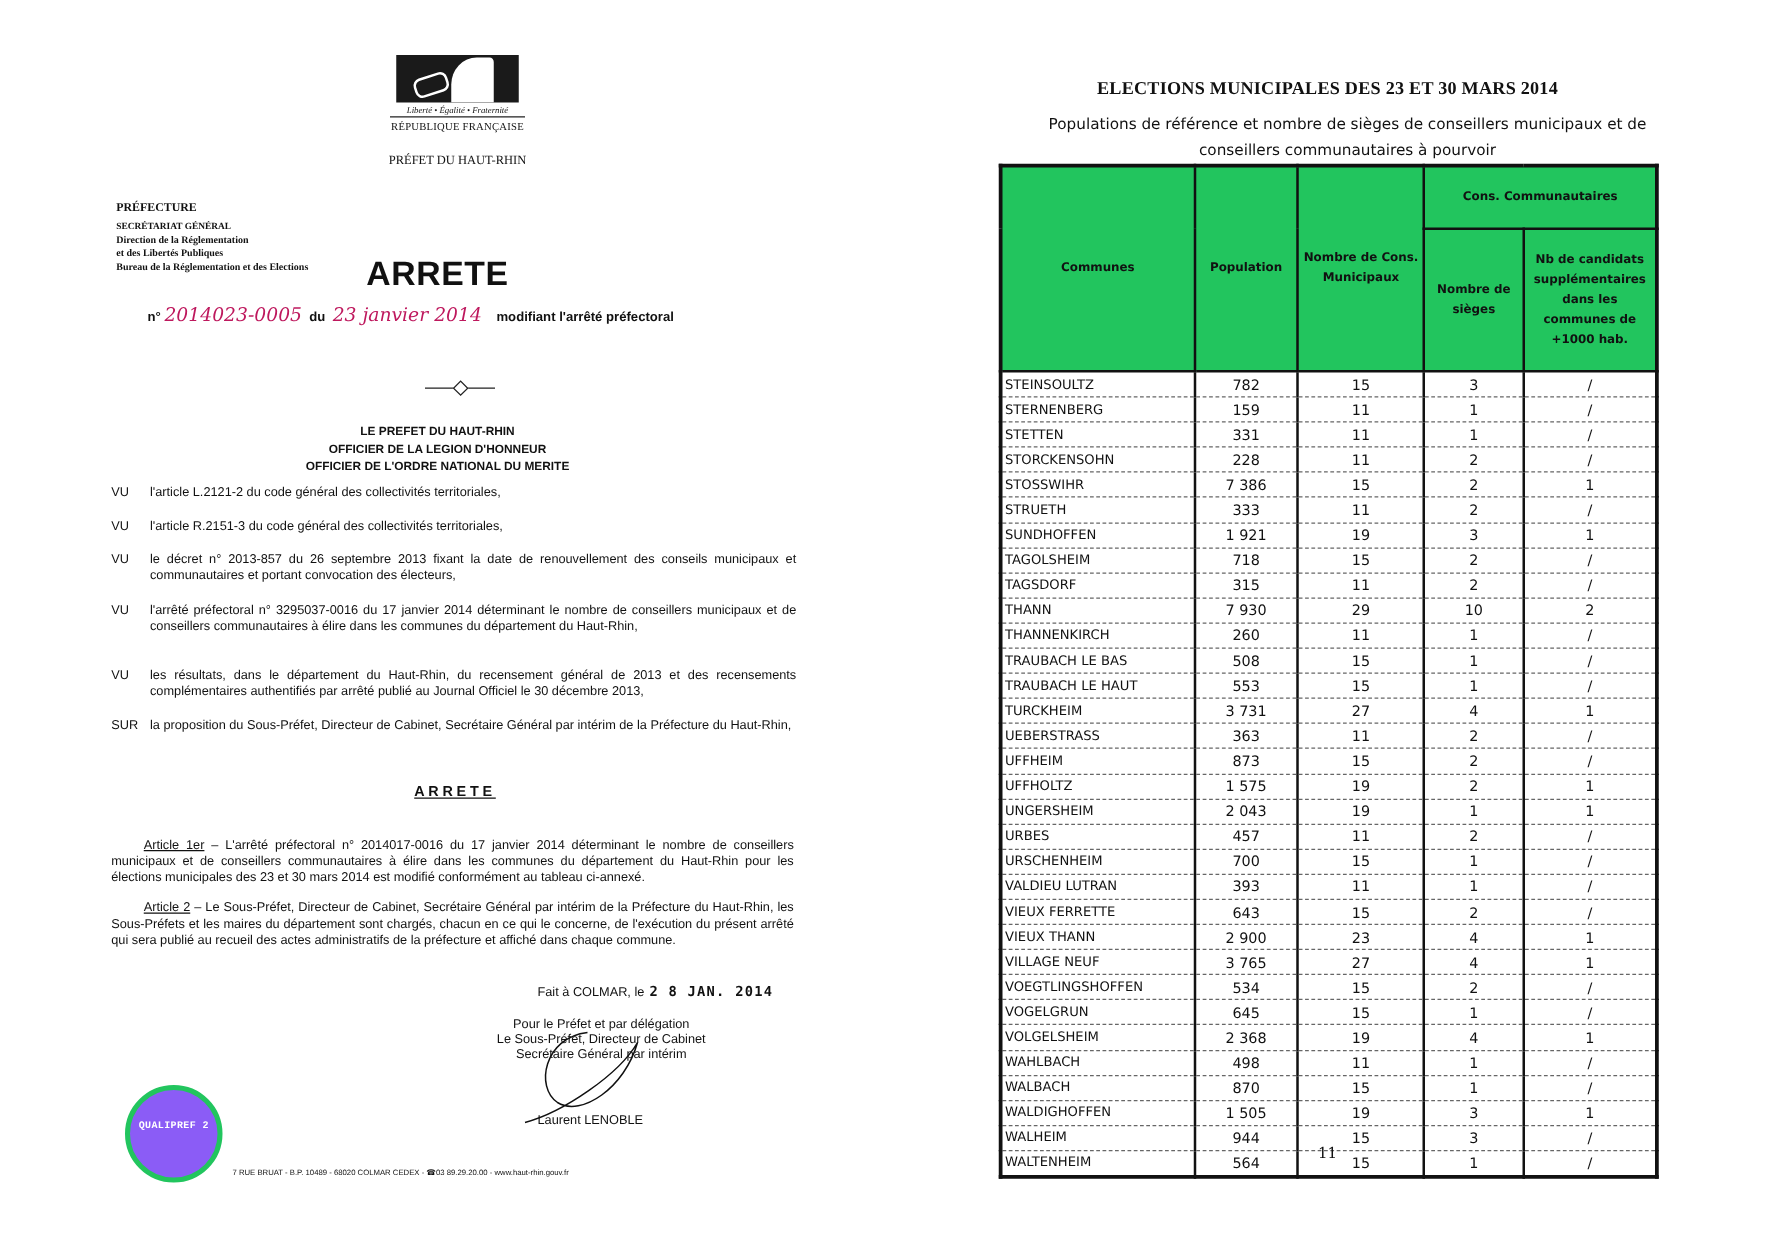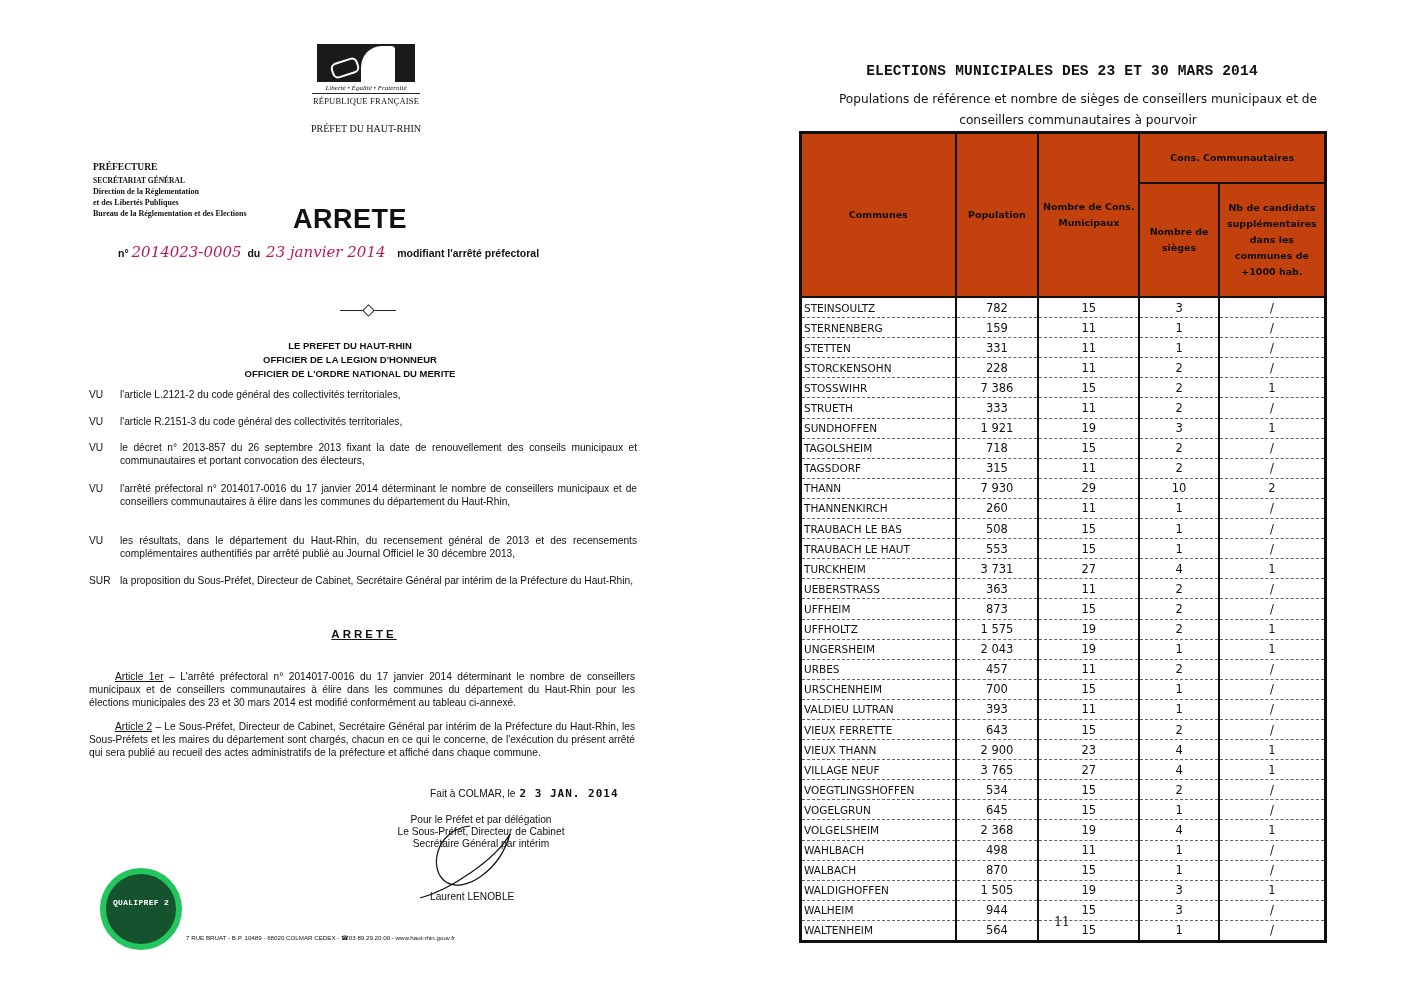--- a/index.html
+++ b/index.html
@@ -30,29 +30,29 @@
   .vu .tag { position: absolute; left: 0; top: 0; width: 30px; }
   .vu .txt { margin-left: 31px; text-align: justify; }
   .arrete2 { position: absolute; left: 0; width: 728px; top: 628px; text-align: center; font-weight: bold; font-size: 11.5px; letter-spacing: 3px; text-decoration: underline; }
   .article { position: absolute; left: 89px; width: 546px; font-size: 10.2px; line-height: 13px; text-align: justify; }
   .article .lbl { font-weight: normal; text-decoration: underline; margin-left: 26px; }
   .signature { position: absolute; left: 370px; width: 222px; text-align: center; font-size: 10.2px; line-height: 11.5px; }
   .fait { position: absolute; left: 430px; top: 787px; font-size: 10.2px; }
   .stamp-date { font-family: "DejaVu Sans Mono", monospace; font-weight: bold; font-size: 11px; letter-spacing: 1px; margin-left: 4px; }
   .signer { position: absolute; left: 430px; top: 891px; font-size: 10.2px; }
   .sig-loop { position: absolute; left: 410px; top: 820px; width: 120px; height: 80px; }
-  .qualipref { position: absolute; left: 100px; top: 868px; width: 70px; height: 70px; border-radius: 50%; background: #14532d; border: 6px solid #22c55e; display: flex; align-items: center; justify-content: center; }
+  .qualipref { position: absolute; left: 100px; top: 868px; width: 70px; height: 70px; border-radius: 50%; background: #8b5cf6; border: 4px solid #22c55e; display: flex; align-items: center; justify-content: center; }
   .qualipref span { color: #fff; font-weight: bold; font-size: 8px; font-family: "Liberation Mono", monospace; letter-spacing: 0.3px; margin-top: -14px; }
   .footer-addr { position: absolute; left: 186px; top: 934px; font-size: 6.2px; }
 
   
-  .r-title { position: absolute; left: 0; width: 708px; top: 63px; text-align: center; font-family: Liberation Mono, monospace; font-size: 14.5px; font-weight: bold; letter-spacing: 0.2px; }
+  .r-title { position: absolute; left: 0; width: 708px; top: 63px; text-align: center; font-family: Liberation Serif, serif; font-size: 14.5px; font-weight: bold; letter-spacing: 0.2px; }
   .r-sub { position: absolute; left: 110px; width: 520px; top: 89px; text-align: center; font-family: "DejaVu Sans", sans-serif; font-size: 12.2px; line-height: 21px; }
   table.grid { position: absolute; left: 91px; top: 131px; width: 528px; border-collapse: collapse; font-family: "DejaVu Sans", sans-serif; border: 3px solid #111; }
-  table.grid th { border: 2px solid #111; font-size: 9.5px; font-weight: bold; text-align: center; vertical-align: middle; background: #c2410c; padding: 16px 2px; line-height: 16px; }
+  table.grid th { border: 2px solid #111; font-size: 9.5px; font-weight: bold; text-align: center; vertical-align: middle; background: #22c55e; padding: 16px 2px; line-height: 16px; }
   table.grid td { border-left: 2px solid #111; border-right: 2px solid #111; border-bottom: 1px dashed #666; height: 19.1px; padding: 0; font-size: 11.5px; text-align: center; }
   table.grid td.name { text-align: left; padding-left: 2px; font-size: 10.5px; }
   .page-num { position: absolute; left: 0; width: 708px; top: 915px; text-align: center; font-family: "DejaVu Serif", serif; font-size: 12px; }
 </style>
 </head>
 <body>
 
 <div class="page" id="left-page">
   <div class="logo">
       <div class="hand"></div>
@@ -95,37 +95,37 @@
   <div class="vu" style="top:415px">
       <span class="tag">VU</span>
       <div class="txt">l'article R.2151-3 du code général des collectivités territoriales,</div>
     </div>
   <div class="vu" style="top:441px">
       <span class="tag">VU</span>
       <div class="txt">le décret n° 2013-857 du 26 septembre 2013 fixant la date de renouvellement des conseils municipaux et communautaires et portant convocation des électeurs,</div>
     </div>
   <div class="vu" style="top:482px">
       <span class="tag">VU</span>
-      <div class="txt">l'arrêté préfectoral n° 2014017-0016 du 17 janvier 2014 déterminant le nombre de conseillers municipaux et de conseillers communautaires à élire dans les communes du département du Haut-Rhin,</div>
+      <div class="txt">l'arrêté préfectoral n° 3295037-0016 du 17 janvier 2014 déterminant le nombre de conseillers municipaux et de conseillers communautaires à élire dans les communes du département du Haut-Rhin,</div>
     </div>
   <div class="vu" style="top:534px">
       <span class="tag">VU</span>
       <div class="txt">les résultats, dans le département du Haut-Rhin, du recensement général de 2013 et des recensements complémentaires authentifiés par arrêté publié au Journal Officiel le 30 décembre 2013,</div>
     </div>
   <div class="vu" style="top:574px">
       <span class="tag">SUR</span>
       <div class="txt">la proposition du Sous-Préfet, Directeur de Cabinet, Secrétaire Général par intérim de la Préfecture du Haut-Rhin,</div>
     </div>
 
   <div class="arrete2">ARRETE</div>
 
   <div class="article" style="top:670px"><span class="lbl">Article 1er</span><span> – L'arrêté préfectoral n° 2014017-0016 du 17 janvier 2014 déterminant le nombre de conseillers municipaux et de conseillers communautaires à élire dans les communes du département du Haut-Rhin pour les élections municipales des 23 et 30 mars 2014 est modifié conformément au tableau ci-annexé.</span></div>
   <div class="article" style="top:720px"><span class="lbl">Article 2</span><span> – Le Sous-Préfet, Directeur de Cabinet, Secrétaire Général par intérim de la Préfecture du Haut-Rhin, les Sous-Préfets et les maires du département sont chargés, chacun en ce qui le concerne, de l'exécution du présent arrêté qui sera publié au recueil des actes administratifs de la préfecture et affiché dans chaque commune.</span></div>
 
-  <div class="fait"><span>Fait à COLMAR, le</span><span class="stamp-date">2 3 JAN. 2014</span></div>
+  <div class="fait"><span>Fait à COLMAR, le</span><span class="stamp-date">2 8 JAN. 2014</span></div>
 
   <div class="signature" style="top:814px">Pour le Préfet et par délégation</div>
   <div class="signature" style="top:826px">Le Sous-Préfet, Directeur de Cabinet</div>
   <div class="signature" style="top:838px">Secrétaire Général par intérim</div>
 
   <svg class="sig-loop" viewBox="0 0 120 80">
     <path d="M60 6 C 25 10, 18 50, 36 62 C 55 74, 90 50, 100 14 M 100 14 C 85 40, 40 70, 10 78" fill="none" stroke="#111" stroke-width="1.2"></path>
   </svg>
   <div class="signer">Laurent LENOBLE</div>
 

